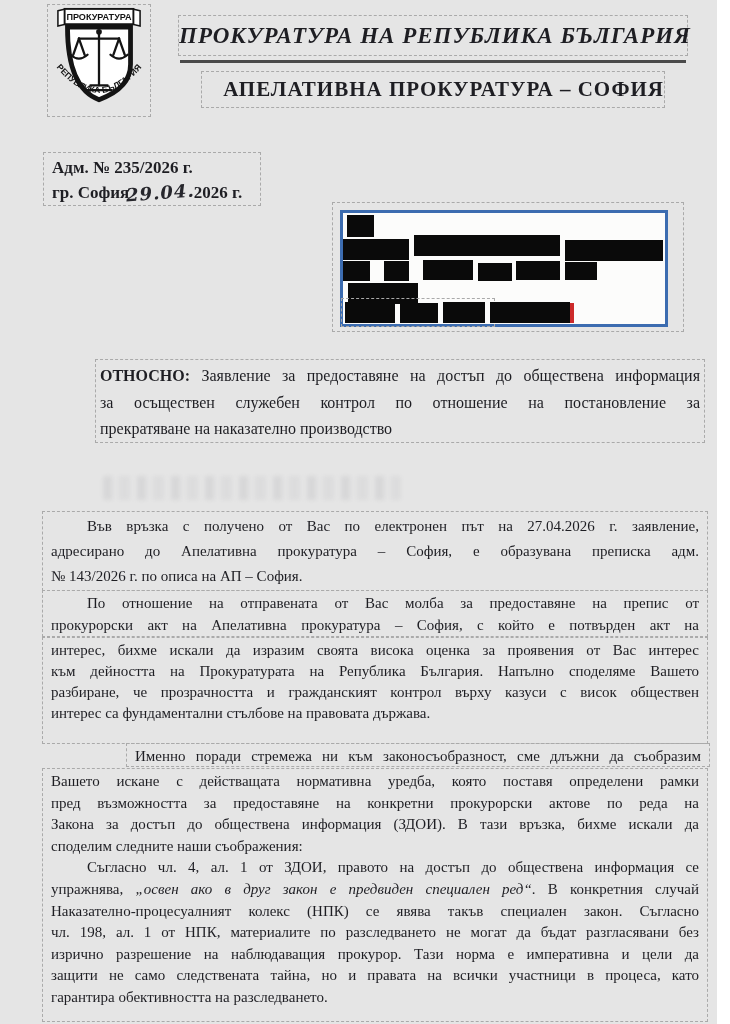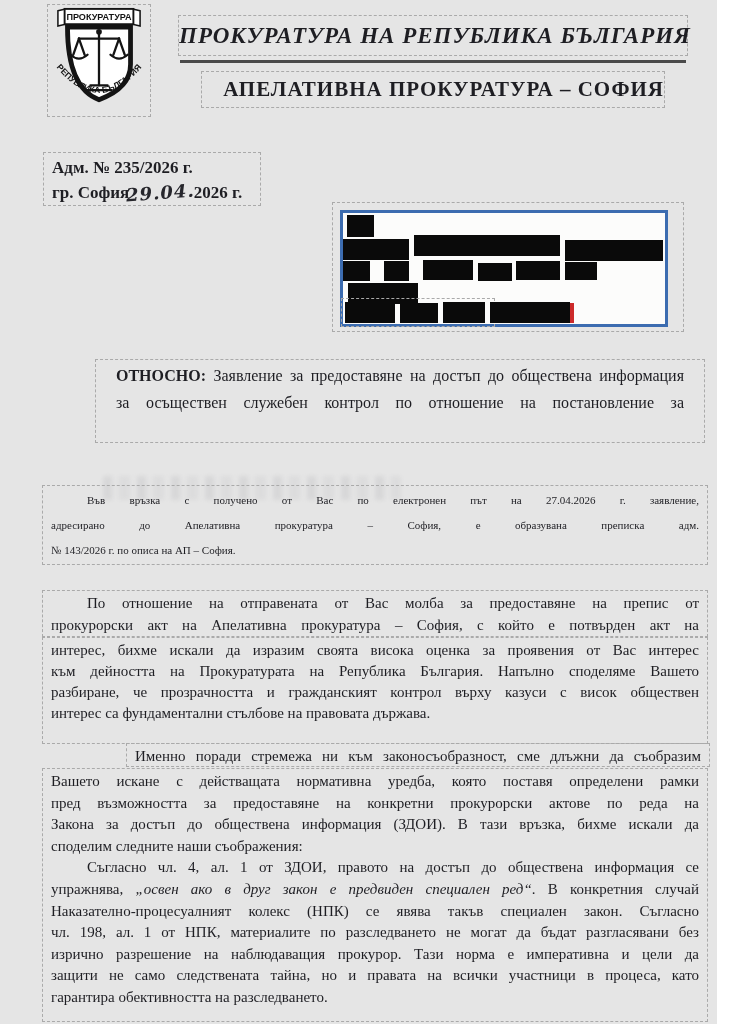--- a/index.html
+++ b/index.html
@@ -19,30 +19,30 @@
   
   .refbox{left:43px;top:152px;width:218px;height:54px;padding:3px 8px;font-size:17px;font-weight:bold;line-height:24px;white-space:nowrap;}
   .hand{font-family:"DejaVu Serif", serif;font-style:italic;font-weight:bold;font-size:18px;display:inline-block;transform:rotate(-4deg) translateY(1px);letter-spacing:1px;margin:0 -1px 0 -3px;color:#26262c;}
   
   .redout{left:332px;top:202px;width:352px;height:130px;}
   .bluebox{position:absolute;left:340px;top:210px;width:328px;height:117px;border:3px solid #3c6cb0;box-sizing:border-box;background:#fcfcfb;}
   .bar{position:absolute;background:#0a0a0a;}
   .redcursor{position:absolute;background:#cc2a2a;}
   .innerdash{position:absolute;border:1px dashed #aaaaaa;box-sizing:border-box;}
   
-  .subjbox{left:95px;top:359px;width:610px;height:84px;padding:3px 20px;font-size:16px;line-height:26.5px;}
+  .subjbox{left:95px;top:359px;width:610px;height:84px;padding:3px 4px;font-size:16px;line-height:26.5px;}
   .subjlabel{font-weight:bold;}
   
   .faint{position:absolute;left:103px;top:476px;width:298px;height:24px;
     background:
       repeating-linear-gradient(90deg, rgba(150,150,155,.38) 0 9px, rgba(210,210,212,.10) 9px 16px, rgba(165,165,170,.30) 16px 27px, rgba(220,220,222,.08) 27px 34px);
     filter:blur(2.2px);opacity:.45;border-radius:2px;}
   
   .reg{padding:2px 8px;font-size:15px;box-sizing:border-box;}
-  .r1{left:42px;top:485px;width:666px;height:80px;line-height:25px;font-size:11px;}
+  .r1{left:42px;top:511px;width:666px;height:80px;line-height:25px;font-size:15px;}
   .r2{left:42px;top:590px;width:666px;height:47px;line-height:21.5px;}
   .r3{left:42px;top:637px;width:666px;height:107px;line-height:21px;}
   .r4{left:126px;top:743px;width:584px;height:24px;line-height:20px;}
   .r5{left:42px;top:768px;width:666px;height:254px;line-height:21.6px;}
   .jl{text-align:justify;text-align-last:justify;}
   .ll{text-align:left;}
   .ind{padding-left:36px;}
   .it{font-style:italic;}
 </style>
 </head>
@@ -107,20 +107,21 @@
     <div class="bar" style="left:2px;top:89px;width:50px;height:21px;"></div>
     <div class="bar" style="left:57px;top:90px;width:38px;height:20px;"></div>
     <div class="bar" style="left:100px;top:89px;width:42px;height:21px;"></div>
     <div class="bar" style="left:147px;top:89px;width:80px;height:21px;"></div>
     <div class="redcursor" style="left:227px;top:90px;width:4px;height:20px;"></div>
   </div>
 
   <div class="dash subjbox">
     <div class="jl"><span class="subjlabel">ОТНОСНО:</span> <span>Заявление за предоставяне на достъп до обществена информация</span></div>
     <div class="jl">за осъществен служебен контрол по отношение на постановление за</div>
+    <div class="ll">прекратяване на наказателно производство</div>
   </div>
 
   <div class="faint"></div>
 
   <div class="dash reg r1">
     <div class="jl ind">Във връзка с получено от Вас по електронен път на 27.04.2026 г. заявление,</div>
     <div class="jl">адресирано до Апелативна прокуратура – София, е образувана преписка адм.</div>
     <div class="ll">№ 143/2026 г. по описа на АП – София.</div>
   </div>
 

